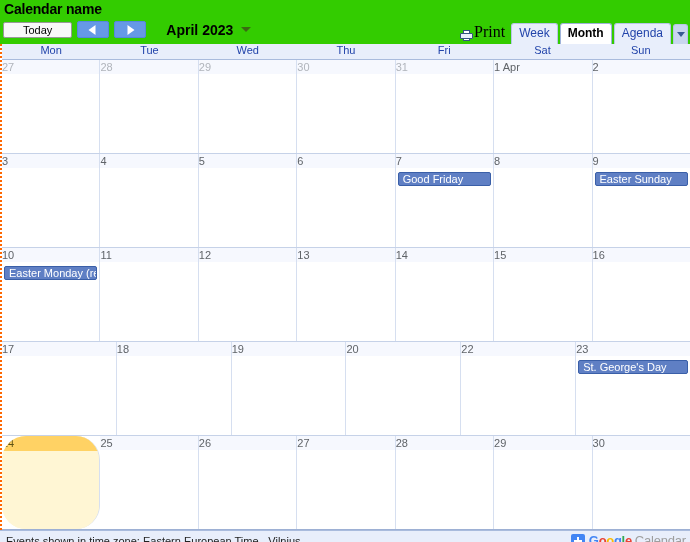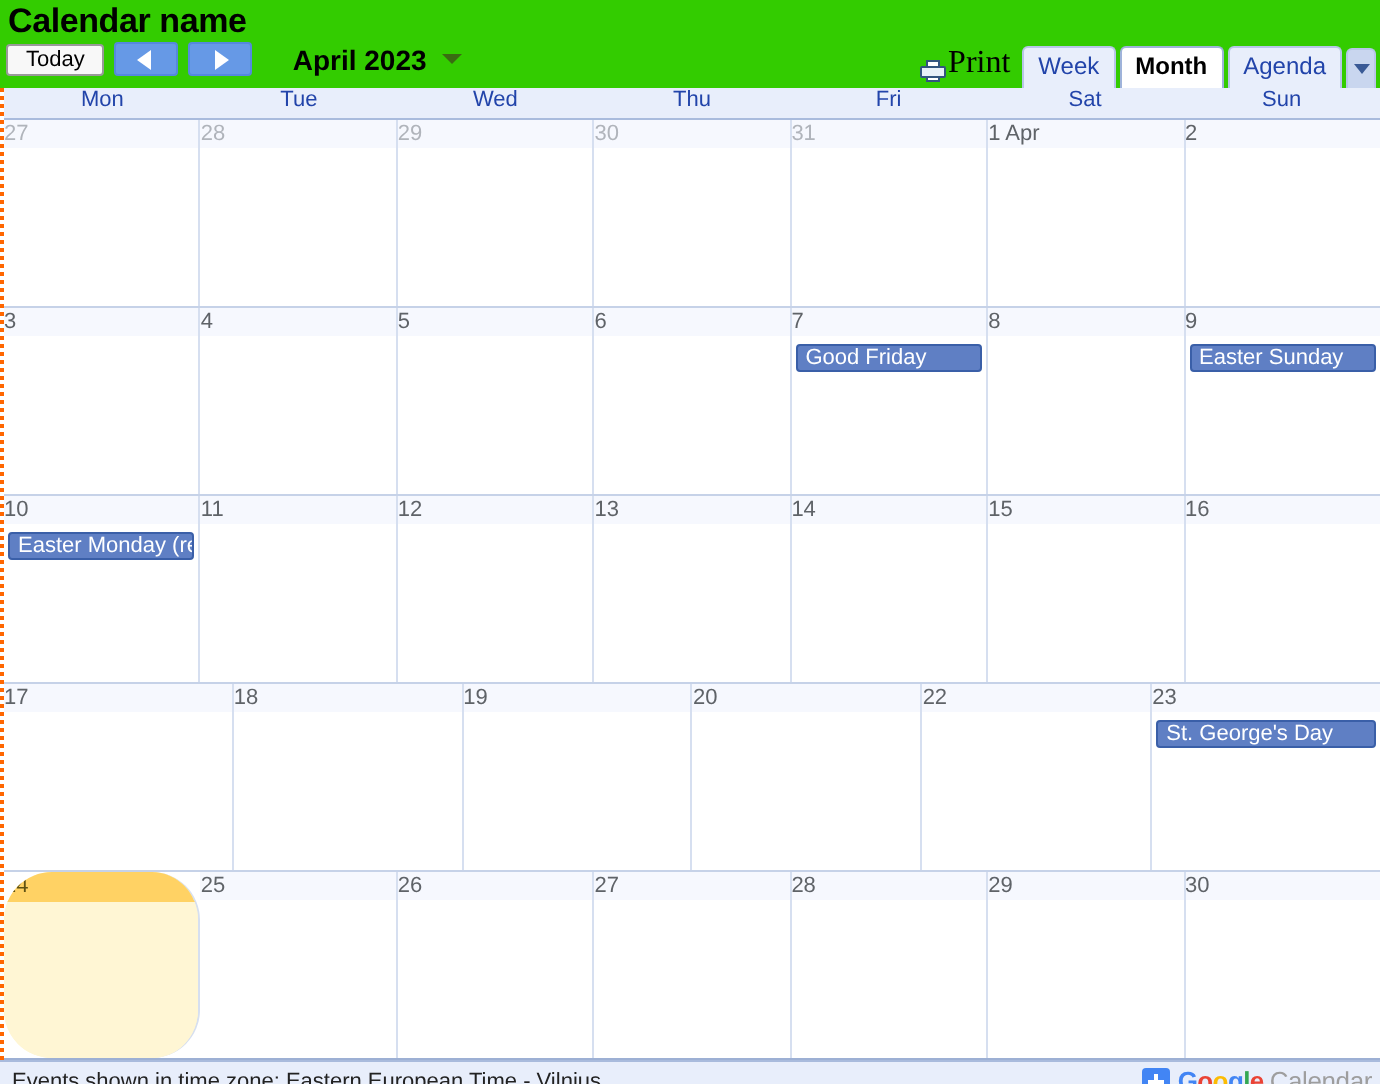--- a/index.html
+++ b/index.html
@@ -25,41 +25,41 @@
   .cal-header {
     position: relative;
     height: 44px;
     background: #33cc00;
     box-sizing: border-box;
   }
   .cal-title {
     position: absolute;
     left: 4px;
     top: 1px;
-    font-size: 17px;
+    font-size: 14px;
     font-weight: bold;
     color: #000000;
     letter-spacing: -0.2px;
     white-space: nowrap;
   }
   .toolbar-left {
     position: absolute;
     left: 3px;
     top: 20px;
     display: flex;
     align-items: center;
     height: 19px;
   }
   .btn-today {
     background: #f8f8f8;
     border: 1px solid #999;
     border-radius: 2px;
     font-size: 11px;
     color: #000;
-    padding: 0 9px;
+    padding: 0 19px;
     height: 16px;
     line-height: 15px;
     box-sizing: border-box;
     cursor: pointer;
   }
   .nav-btn {
     width: 32px;
     height: 17px;
     margin-left: 5px;
     background: #6699e6;

